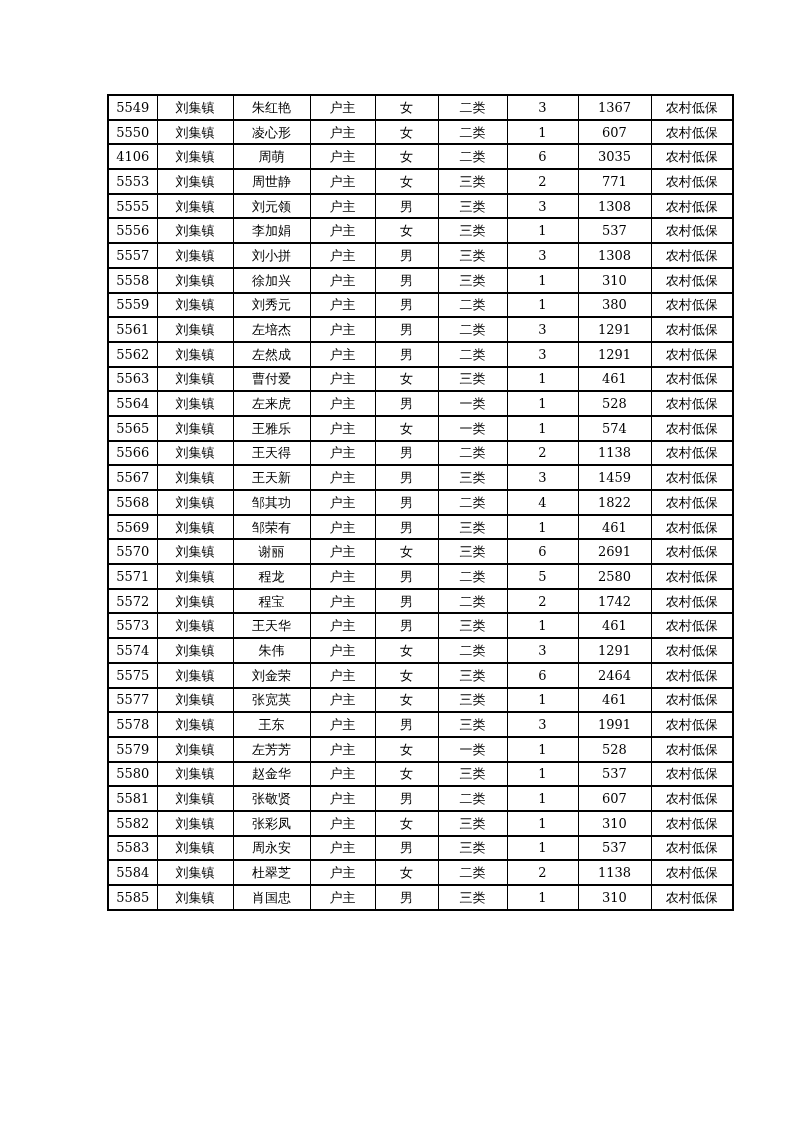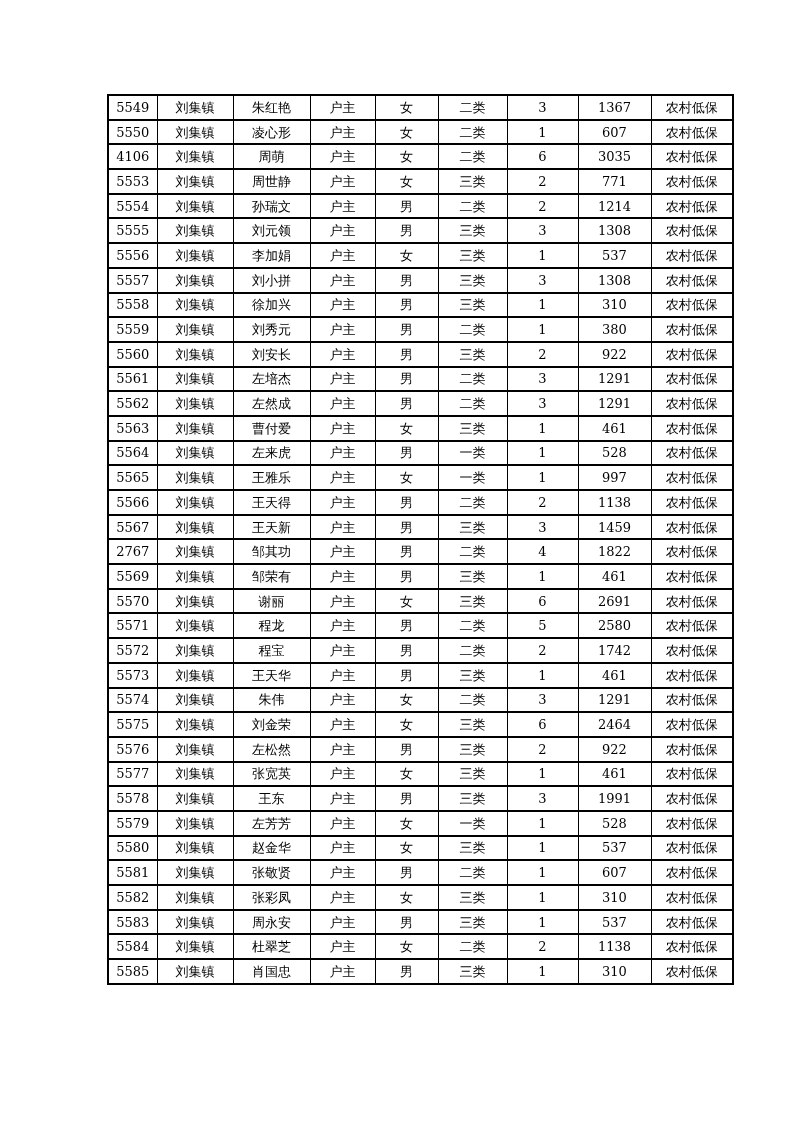--- a/index.html
+++ b/index.html
@@ -105,31 +105,20 @@
           <td>刘集镇</td>
           <td>周世静</td>
           <td>户主</td>
           <td>女</td>
           <td>三类</td>
           <td>2</td>
           <td>771</td>
           <td>农村低保</td>
         </tr>
         <tr>
-          <td>5554</td>
-          <td>刘集镇</td>
-          <td>孙瑞文</td>
-          <td>户主</td>
-          <td>男</td>
-          <td>二类</td>
-          <td>2</td>
-          <td>1214</td>
-          <td>农村低保</td>
-        </tr>
-        <tr>
           <td>5555</td>
           <td>刘集镇</td>
           <td>刘元领</td>
           <td>户主</td>
           <td>男</td>
           <td>三类</td>
           <td>3</td>
           <td>1308</td>
           <td>农村低保</td>
         </tr>
@@ -171,31 +160,20 @@
           <td>刘集镇</td>
           <td>刘秀元</td>
           <td>户主</td>
           <td>男</td>
           <td>二类</td>
           <td>1</td>
           <td>380</td>
           <td>农村低保</td>
         </tr>
         <tr>
-          <td>5560</td>
-          <td>刘集镇</td>
-          <td>刘安长</td>
-          <td>户主</td>
-          <td>男</td>
-          <td>三类</td>
-          <td>2</td>
-          <td>922</td>
-          <td>农村低保</td>
-        </tr>
-        <tr>
           <td>5561</td>
           <td>刘集镇</td>
           <td>左培杰</td>
           <td>户主</td>
           <td>男</td>
           <td>二类</td>
           <td>3</td>
           <td>1291</td>
           <td>农村低保</td>
         </tr>
@@ -233,21 +211,21 @@
           <td>农村低保</td>
         </tr>
         <tr>
           <td>5565</td>
           <td>刘集镇</td>
           <td>王雅乐</td>
           <td>户主</td>
           <td>女</td>
           <td>一类</td>
           <td>1</td>
-          <td>997</td>
+          <td>574</td>
           <td>农村低保</td>
         </tr>
         <tr>
           <td>5566</td>
           <td>刘集镇</td>
           <td>王天得</td>
           <td>户主</td>
           <td>男</td>
           <td>二类</td>
           <td>2</td>
@@ -259,21 +237,21 @@
           <td>刘集镇</td>
           <td>王天新</td>
           <td>户主</td>
           <td>男</td>
           <td>三类</td>
           <td>3</td>
           <td>1459</td>
           <td>农村低保</td>
         </tr>
         <tr>
-          <td>2767</td>
+          <td>5568</td>
           <td>刘集镇</td>
           <td>邹其功</td>
           <td>户主</td>
           <td>男</td>
           <td>二类</td>
           <td>4</td>
           <td>1822</td>
           <td>农村低保</td>
         </tr>
         <tr>
@@ -344,31 +322,20 @@
         </tr>
         <tr>
           <td>5575</td>
           <td>刘集镇</td>
           <td>刘金荣</td>
           <td>户主</td>
           <td>女</td>
           <td>三类</td>
           <td>6</td>
           <td>2464</td>
-          <td>农村低保</td>
-        </tr>
-        <tr>
-          <td>5576</td>
-          <td>刘集镇</td>
-          <td>左松然</td>
-          <td>户主</td>
-          <td>男</td>
-          <td>三类</td>
-          <td>2</td>
-          <td>922</td>
           <td>农村低保</td>
         </tr>
         <tr>
           <td>5577</td>
           <td>刘集镇</td>
           <td>张宽英</td>
           <td>户主</td>
           <td>女</td>
           <td>三类</td>
           <td>1</td>

